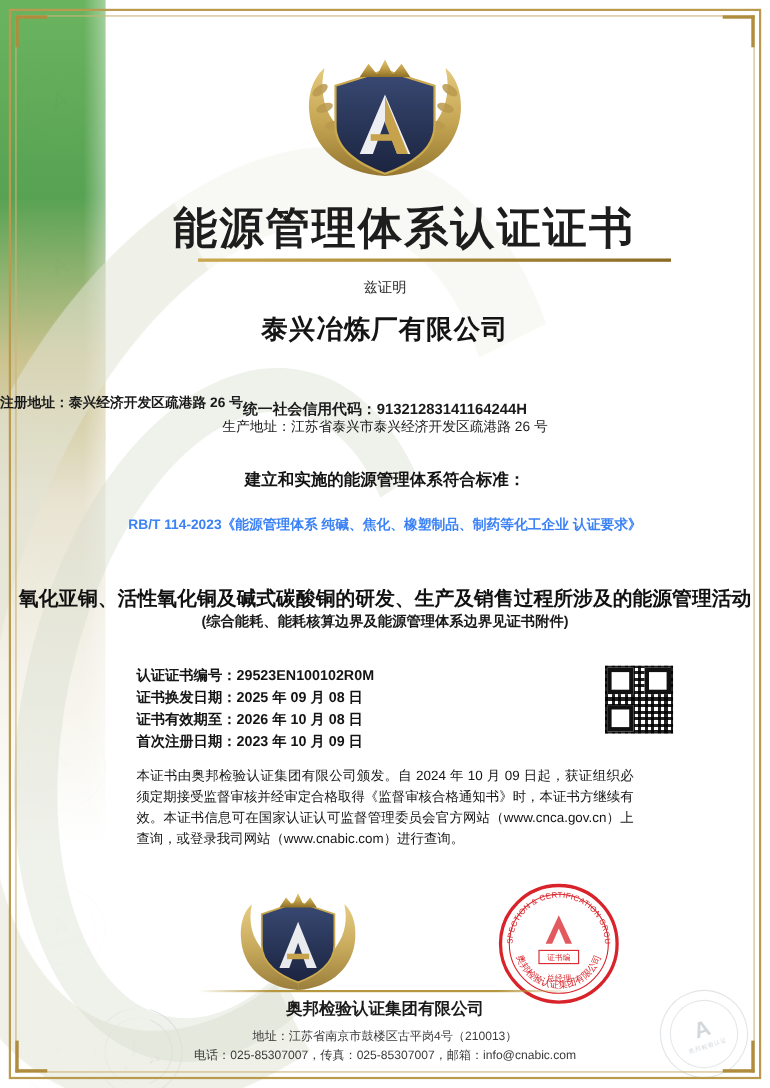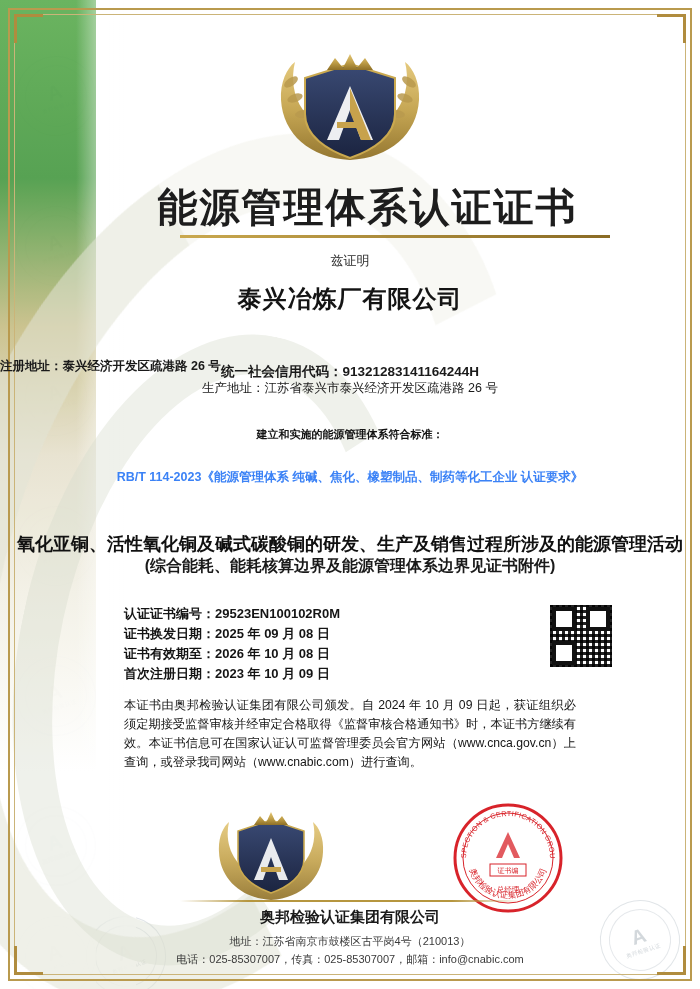--- a/index.html
+++ b/index.html
@@ -198,21 +198,21 @@
     position: absolute;
     top: 380px; left: 0; right: 0;
     text-align: center;
     font-size: 12.5px;
     color: #1a1a1a;
   }
   .std-head {
     position: absolute;
     top: 427px; left: 0; right: 0;
     text-align: center;
-    font-size: 11px;
+    font-size: 15px;
     font-weight: bold;
     color: #141414;
   }
   .std1 {
     position: absolute;
     top: 448px; left: 0; right: 0;
     text-align: center;
     font-size: 14px;
     font-weight: bold;
     color: #111;
@@ -238,21 +238,21 @@
     top: 532px; left: 0; right: 0;
     text-align: center;
     font-size: 18px;
     font-weight: bold;
     color: #111;
   }
   .scope-note {
     position: absolute;
     top: 556px; left: 0; right: 0;
     text-align: center;
-    font-size: 16px;
+    font-size: 13px;
     font-weight: bold;
     color: #1a1a1a;
   }
   .meta {
     position: absolute;
     top: 604px;
     left: 124px;
     font-size: 13px;
     color: #141414;
     line-height: 20px;

